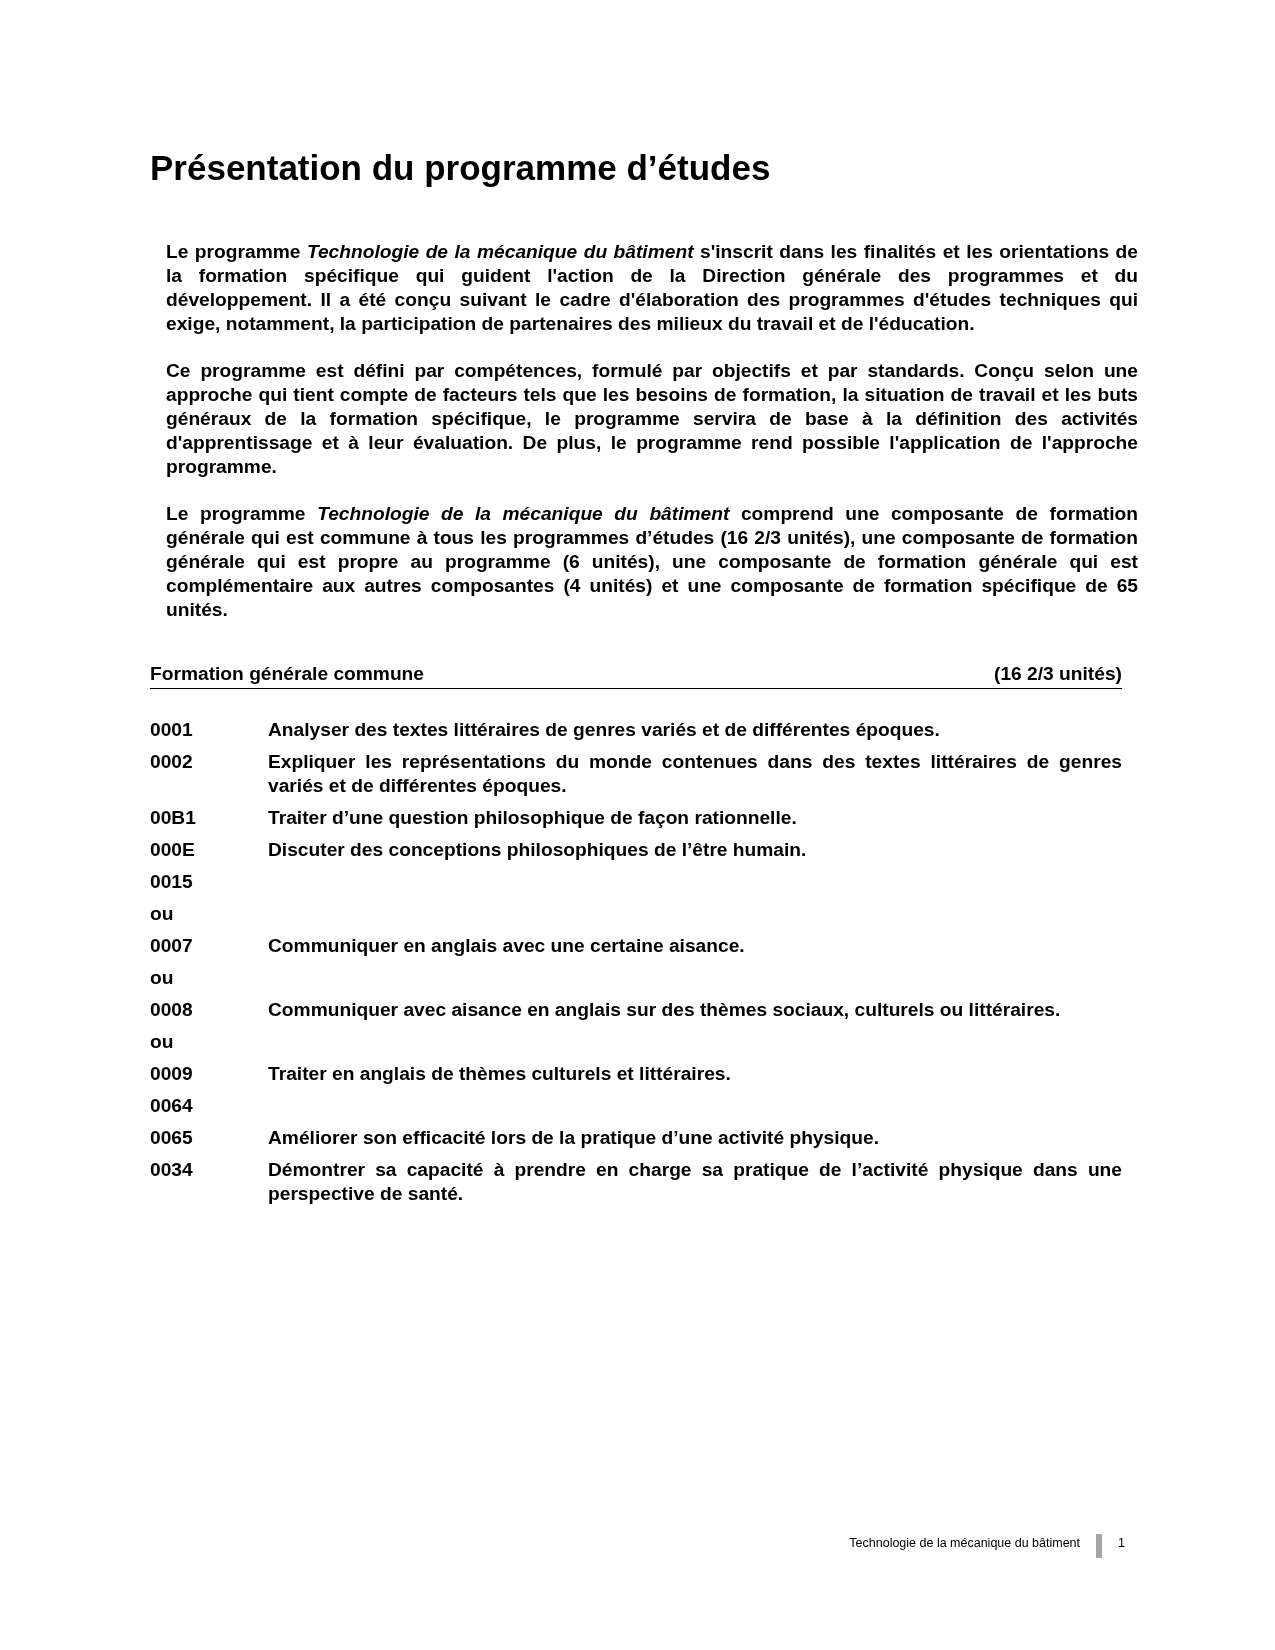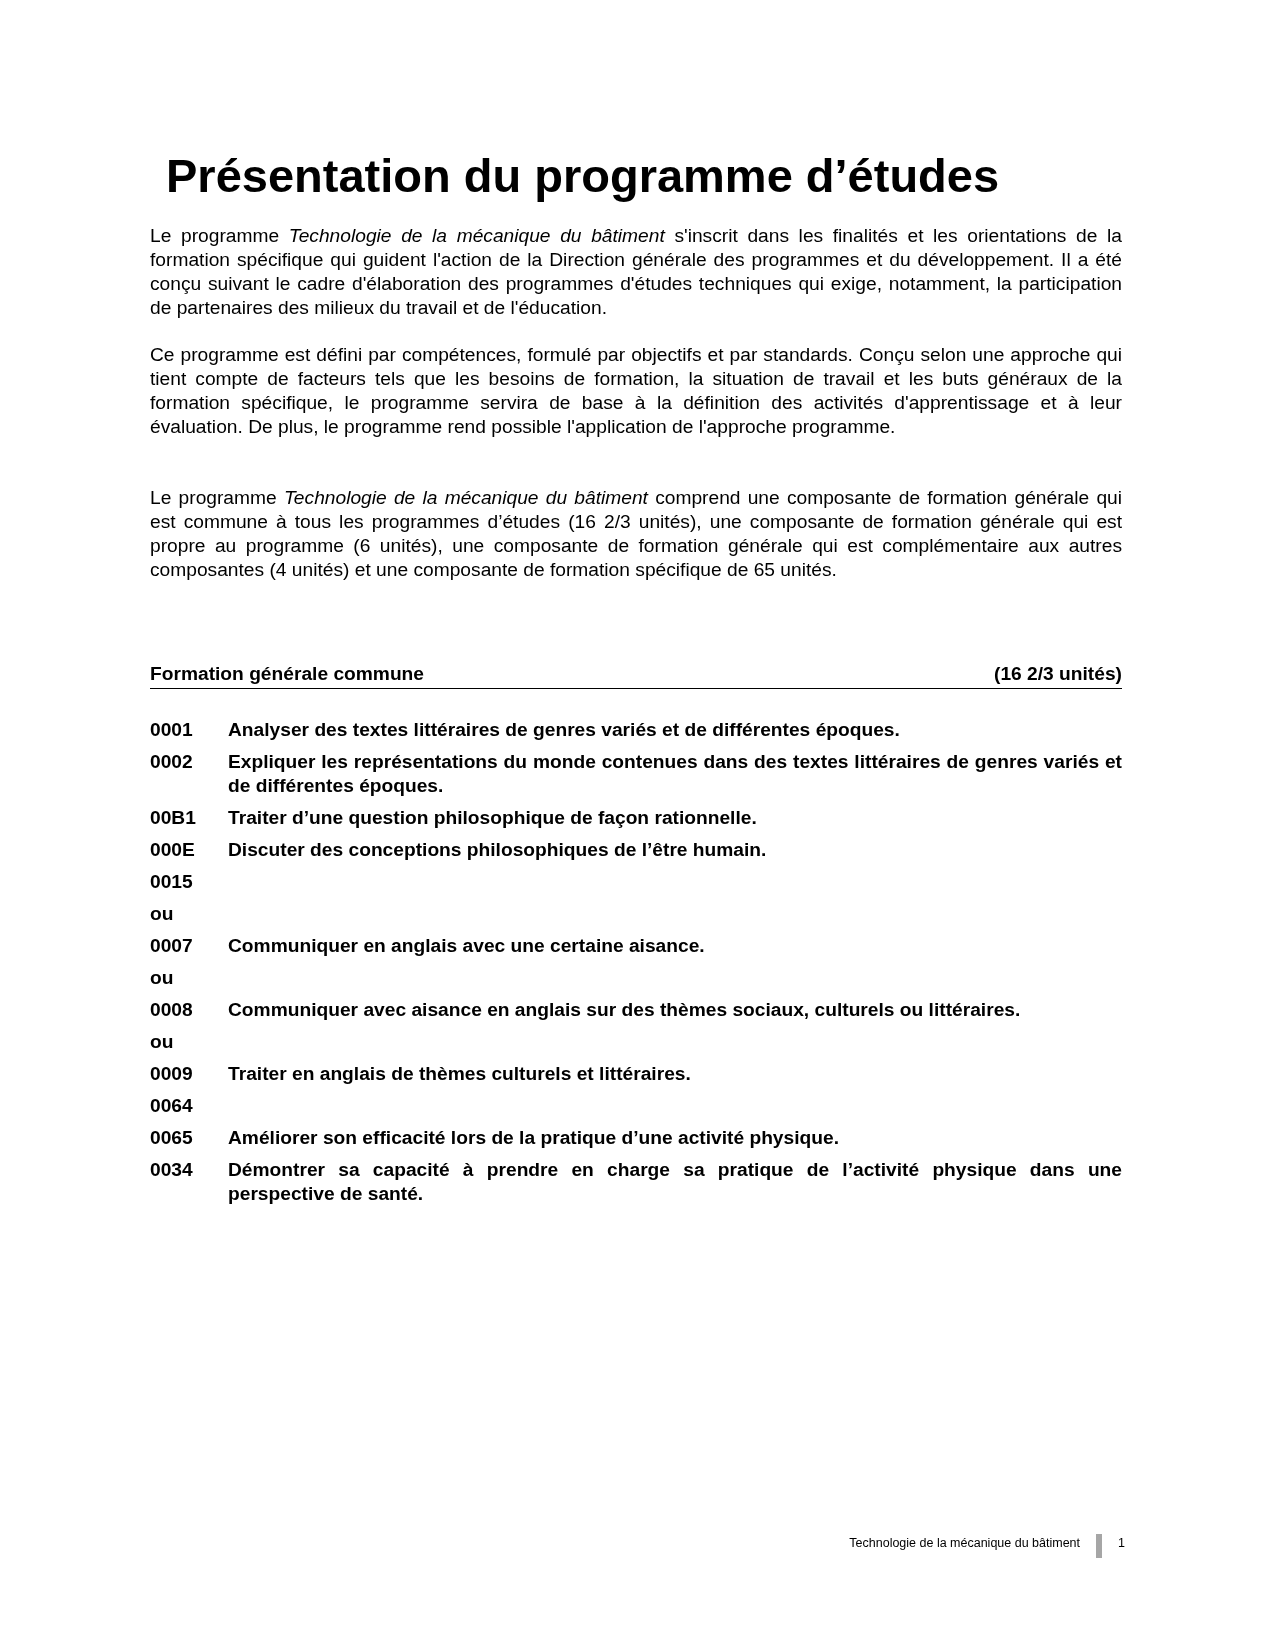--- a/index.html
+++ b/index.html
@@ -16,36 +16,37 @@
       overflow: hidden;
     }
     .page {
       position: absolute;
       left: 150px;
       top: 0;
       width: 972px;
     }
     h1.title {
       position: absolute;
-      left: 16px;
+      left: 0;
       top: 148px;
       margin: 0;
-      font-size: 47px;
+      font-size: 35px;
       font-weight: bold;
       letter-spacing: 0px;
       white-space: nowrap;
     }
     .para {
       position: absolute;
       left: 0;
       width: 972px;
-      margin: 0;
+      margin: 16px;
       font-size: 19.2px;
       line-height: 24px;
       text-align: justify;
+      font-weight: bold;
     }
     .para i { font-style: italic; }
     #p1 { top: 224px; }
     #p2 { top: 343px; }
     #p3 { top: 486px; }
 
     .section-head {
       position: absolute;
       left: 0;
       top: 660px;
@@ -72,21 +73,21 @@
       margin-bottom: 8px;
       min-height: 24px;
       font-weight: bold;
     }
     .obj .code {
       position: absolute;
       left: 0;
       top: 0;
     }
     .obj .text {
-      margin-left: 78px;
+      margin-left: 118px;
       text-align: justify;
     }
 
     .footer {
       position: absolute;
       right: 150px;
       top: 1528px;
       font-size: 12.5px;
       line-height: 16px;
       display: flex;

